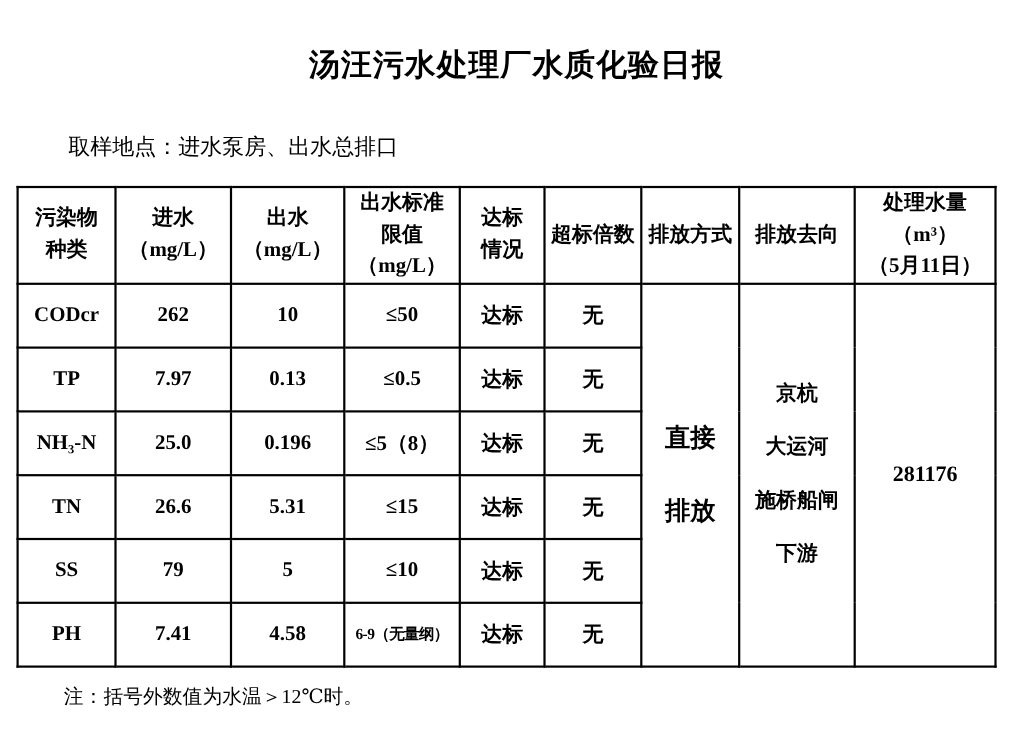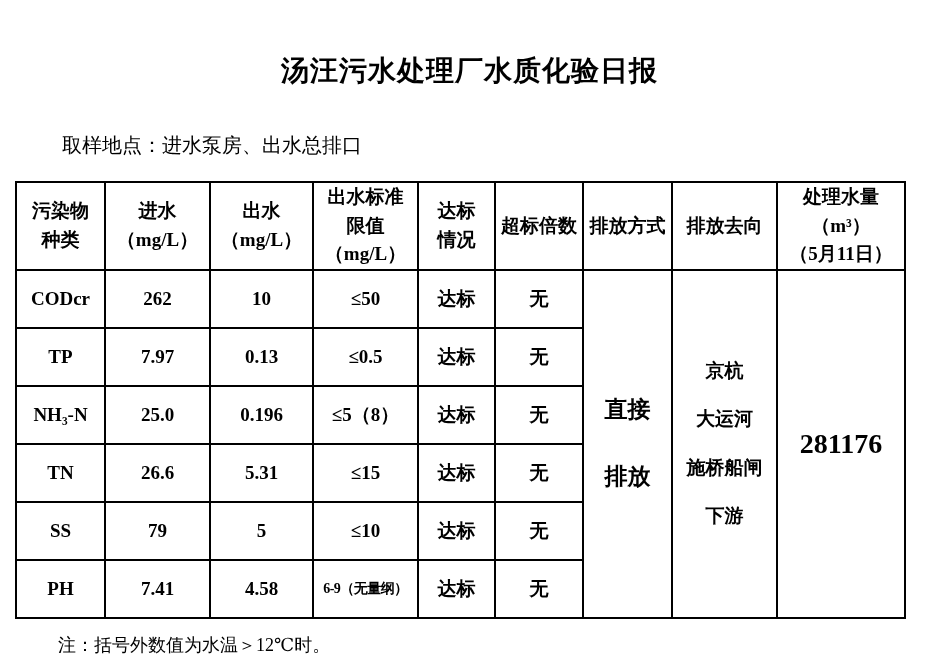--- a/index.html
+++ b/index.html
@@ -11,21 +11,21 @@
   }
   .page {
     position: relative;
     width: 939px;
     height: 672px;
     background: #ffffff;
     overflow: hidden;
   }
   .title {
     margin: 0;
-    padding-top: 52px;
+    padding-top: 40px;
     text-align: center;
     font-size: 28px;
     font-weight: 700;
     letter-spacing: 1px;
   }
   .meta-row {
     display: flex;
     justify-content: space-between;
     align-items: baseline;
     margin: 42px 68px 0 62px;
@@ -64,21 +64,21 @@
     white-space: pre-line;
     line-height: 2.9;
   }
   td.merged-dest {
     font-size: 19px;
     white-space: pre-line;
     line-height: 2.55;
     border-radius: 31px;
   }
   td.volume {
-    font-size: 28px;
+    font-size: 20px;
     font-weight: 400;
   }
   .note {
     margin: 14px 0 0 58px;
     font-size: 18px;
     font-weight: 400;
   }
 </style>
 </head>
 <body>

